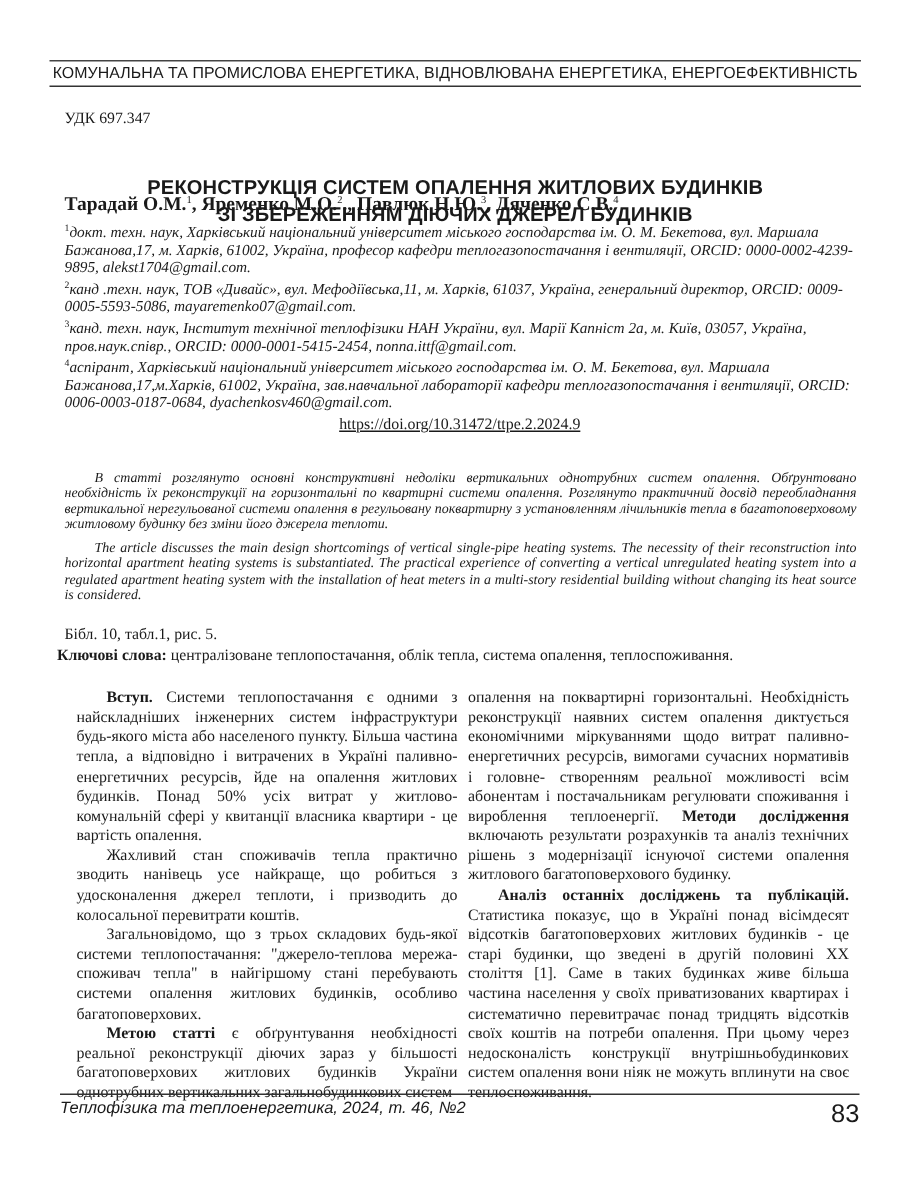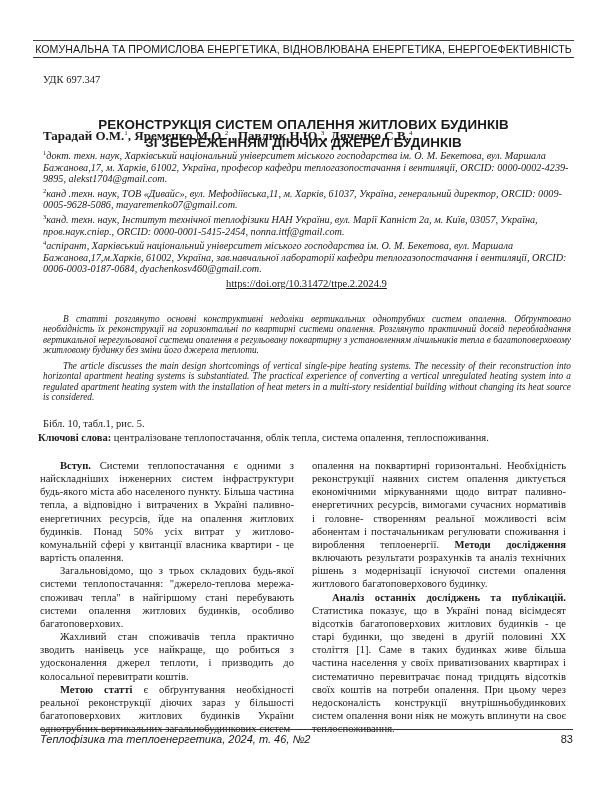--- a/index.html
+++ b/index.html
@@ -38,28 +38,28 @@
   .abs-ua { top: 314px; }
   .abs-en { top: 361px; }
 
   .bibl { position: absolute; left: 43px; top: 418px; font-size: 10.5px; }
   .keywords { position: absolute; left: 38px; top: 432px; width: 528px; font-size: 10.5px; }
   .keywords b { font-weight: bold; }
 
   .col { position: absolute; top: 459px; width: 254px; font-size: 10.6px; line-height: 13.15px;
          text-align: justify; }
   .col p { margin: 0; text-indent: 20px; }
-  .col-left { left: 40px; }
+  .col-left { left: 51px; }
   .col-right { left: 312px; }
   .col-right p.cont { text-indent: 0; }
   .col b { font-weight: bold; }
 
   .footer-rule { position: absolute; left: 40px; width: 533px; top: 729px; border-top: 1.2px solid #333; }
   .footer-journal { position: absolute; left: 40px; top: 733px; font-size: 11px; font-style: italic; }
-  .footer-page { position: absolute; right: 34px; top: 733px; font-size: 11px; }
+  .footer-page { position: absolute; right: 34px; top: 733px; font-size: 17px; }
 </style>
 </head>
 <body>
 
 <div class="page">
 
   <div class="section-header sans">
     <span>КОМУНАЛЬНА ТА ПРОМИСЛОВА ЕНЕРГЕТИКА, ВІДНОВЛЮВАНА ЕНЕРГЕТИКА, ЕНЕРГОЕФЕКТИВНІСТЬ</span>
     <div class="rule2"></div>
   </div>
@@ -70,21 +70,21 @@
     <div>РЕКОНСТРУКЦІЯ СИСТЕМ ОПАЛЕННЯ ЖИТЛОВИХ БУДИНКІВ</div>
     <div>ЗІ ЗБЕРЕЖЕННЯМ ДІЮЧИХ ДЖЕРЕЛ БУДИНКІВ</div>
   </div>
 
   <div class="authors serif">
     <span><span>Тарадай О.М.</span><sup>1</sup><span>, </span></span><span><span>Яременко М.О.</span><sup>2</sup><span>., </span></span><span><span>Павлюк Н.Ю.</span><sup>3</sup><span>, </span></span><span><span>Дяченко С.В.</span><sup>4</sup></span>
   </div>
 
   <div class="affils serif">
     <p class="aff"><sup>1</sup><span>докт. техн. наук, Харківський національний університет міського господарства ім. О. М. Бекетова, вул. Маршала Бажанова,17, м. Харків, 61002, Україна, професор кафедри теплогазопостачання і вентиляції, ORCID: 0000-0002-4239-9895, alekst1704@gmail.com.</span></p>
-    <p class="aff"><sup>2</sup><span>канд .техн. наук, ТОВ «Дивайс», вул. Мефодіївська,11, м. Харків, 61037, Україна, генеральний директор, ORCID: 0009-0005-9628-5086, mayaremenko07@gmail.com.</span></p>
+    <p class="aff"><sup>2</sup><span>канд .техн. наук, ТОВ «Дивайс», вул. Мефодіївська,11, м. Харків, 61037, Україна, генеральний директор, ORCID: 0009-0005-5593-5086, mayaremenko07@gmail.com.</span></p>
     <p class="aff"><sup>3</sup><span>канд. техн. наук, Інститут технічної теплофізики НАН України, вул. Марії Капніст 2а, м. Київ, 03057, Україна, пров.наук.співр., ORCID: 0000-0001-5415-2454, nonna.ittf@gmail.com.</span></p>
     <p class="aff"><sup>4</sup><span>аспірант, Харківський національний університет міського господарства ім. О. М. Бекетова, вул. Маршала Бажанова,17,м.Харків, 61002, Україна, зав.навчальної лабораторії кафедри теплогазопостачання і вентиляції, ORCID: 0006-0003-0187-0684, dyachenkosv460@gmail.com.</span></p>
   </div>
 
   <div class="doi serif">https://doi.org/10.31472/ttpe.2.2024.9</div>
 
   <div class="abstract abs-ua serif">
     <p>В статті розглянуто основні конструктивні недоліки вертикальних однотрубних систем опалення. Обґрунтовано необхідність їх реконструкції на горизонтальні по квартирні системи опалення. Розглянуто практичний досвід переобладнання вертикальної нерегульованої системи опалення в регульовану поквартирну з установленням лічильників тепла в багатоповерховому житловому будинку без зміни його джерела теплоти.</p>
   </div>
 
@@ -93,22 +93,22 @@
   </div>
 
   <div class="bibl serif">Бібл. 10, табл.1, рис. 5.</div>
 
   <div class="keywords serif">
     <b>Ключові слова:</b><span> централізоване теплопостачання, облік тепла, система опалення, теплоспоживання.</span>
   </div>
 
   <div class="col col-left serif">
     <p><b>Вступ.</b><span> Системи теплопостачання є одними з найскладніших інженерних систем інфраструктури будь-якого міста або населеного пункту. Більша частина тепла, а відповідно і витрачених в Україні паливно-енергетичних ресурсів, йде на опалення житлових будинків. Понад 50% усіх витрат у житлово-комунальній сфері у квитанції власника квартири - це вартість опалення.</span></p>
+    <p><span>Жахливий стан споживачів тепла практично зводить нанівець усе найкраще, що робиться з удосконалення джерел теплоти, і призводить до колосальної перевитрати коштів.</span></p>
     <p><span>Загальновідомо, що з трьох складових будь-якої системи теплопостачання: "джерело-теплова мережа-споживач тепла" в найгіршому стані перебувають системи опалення житлових будинків, особливо багатоповерхових.</span></p>
-    <p><span>Жахливий стан споживачів тепла практично зводить нанівець усе найкраще, що робиться з удосконалення джерел теплоти, і призводить до колосальної перевитрати коштів.</span></p>
     <p><b>Метою статті</b><span> є обґрунтування необхідності реальної реконструкції діючих зараз у більшості багатоповерхових житлових будинків України однотрубних вертикальних загальнобудинкових систем</span></p>
   </div>
 
   <div class="col col-right serif">
     <p class="cont"><span>опалення на поквартирні горизонтальні. Необхідність реконструкції наявних систем опалення диктується економічними міркуваннями щодо витрат паливно-енергетичних ресурсів, вимогами сучасних нормативів і головне- створенням реальної можливості всім абонентам і постачальникам регулювати споживання і вироблення теплоенергії. </span><b>Методи дослідження</b><span> включають результати розрахунків та аналіз технічних рішень з модернізації існуючої системи опалення житлового багатоповерхового будинку.</span></p>
     <p><b>Аналіз останніх досліджень та публікацій.</b><span> Статистика показує, що в Україні понад вісімдесят відсотків багатоповерхових житлових будинків - це старі будинки, що зведені в другій половині XX століття [1]. Саме в таких будинках живе більша частина населення у своїх приватизованих квартирах і систематично перевитрачає понад тридцять відсотків своїх коштів на потреби опалення. При цьому через недосконалість конструкції внутрішньобудинкових систем опалення вони ніяк не можуть вплинути на своє теплоспоживання.</span></p>
   </div>
 
   <div class="footer-rule"></div>
   <div class="footer-journal sans">Теплофізика та теплоенергетика, 2024, т. 46, №2</div>

